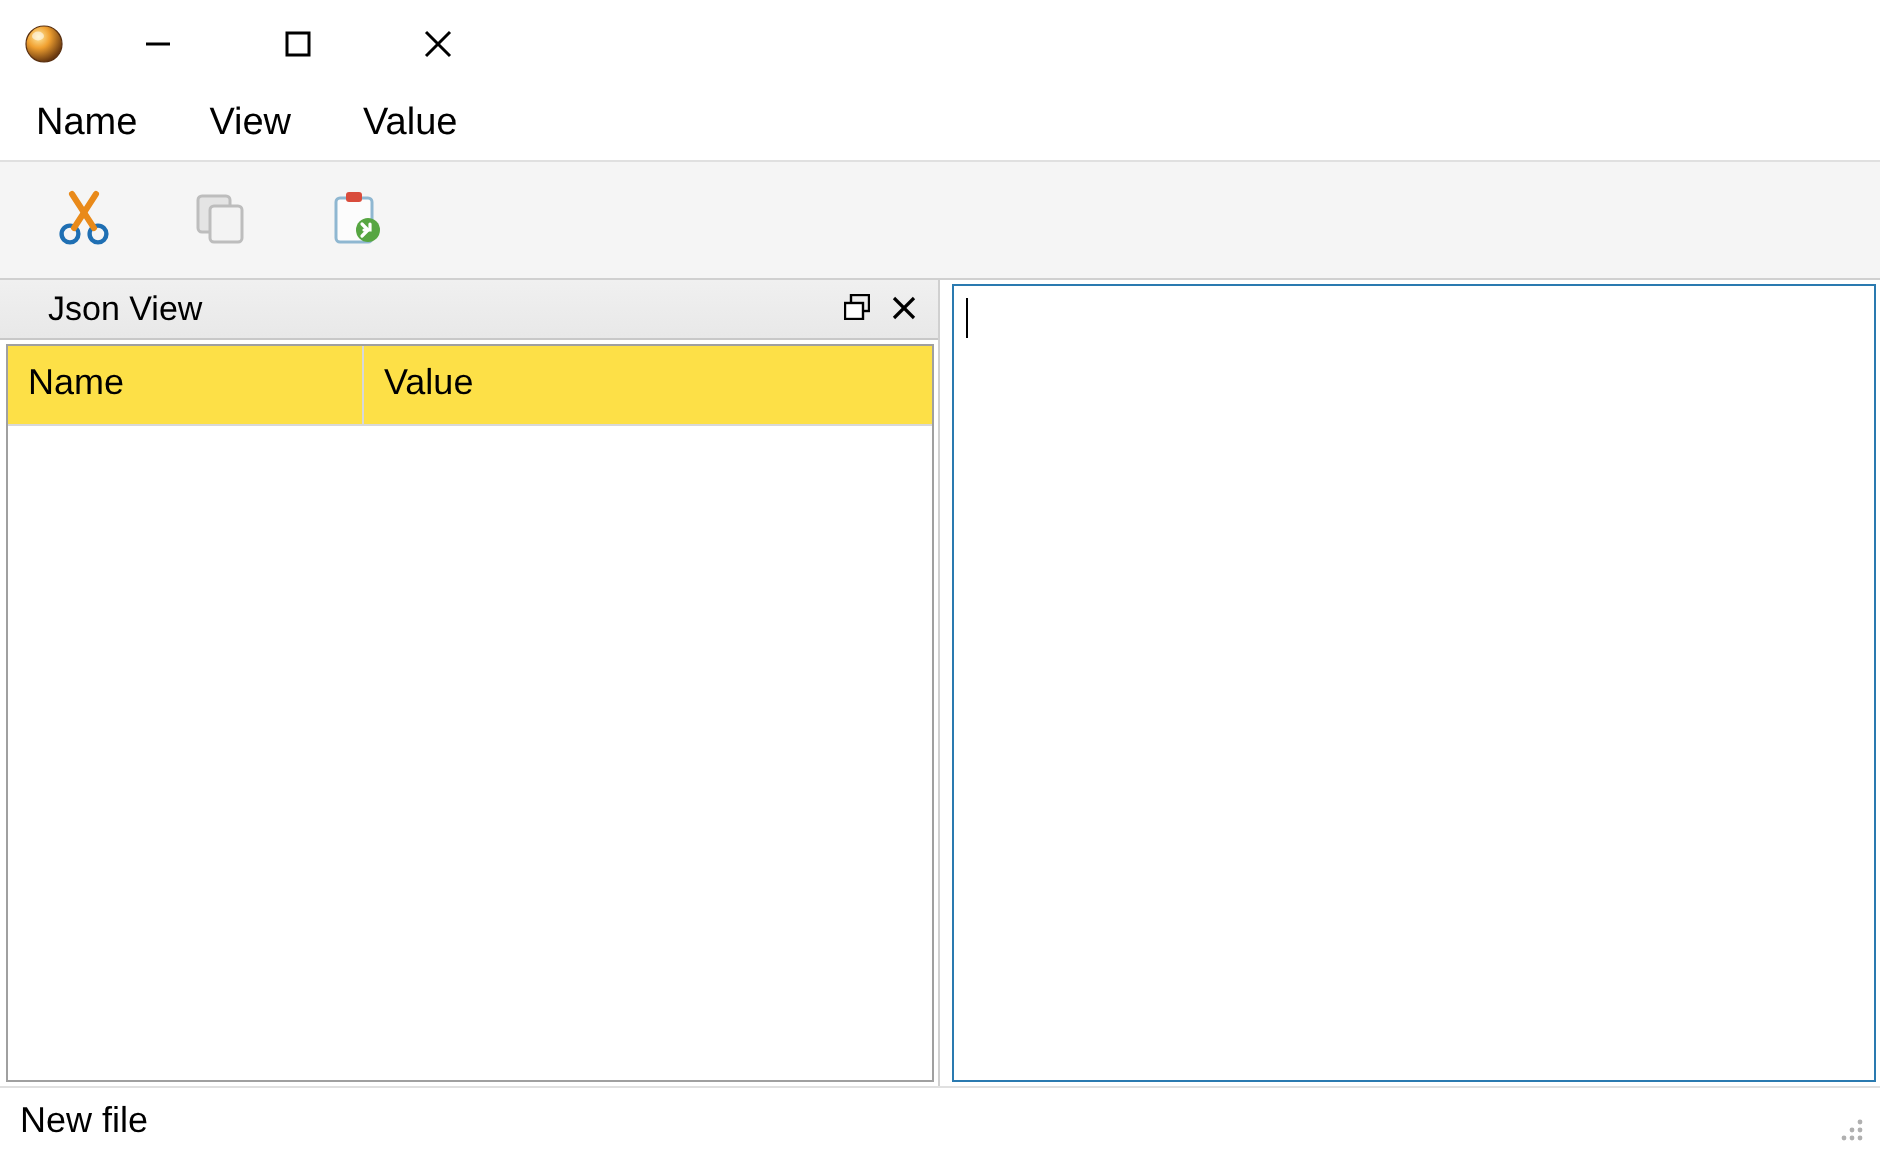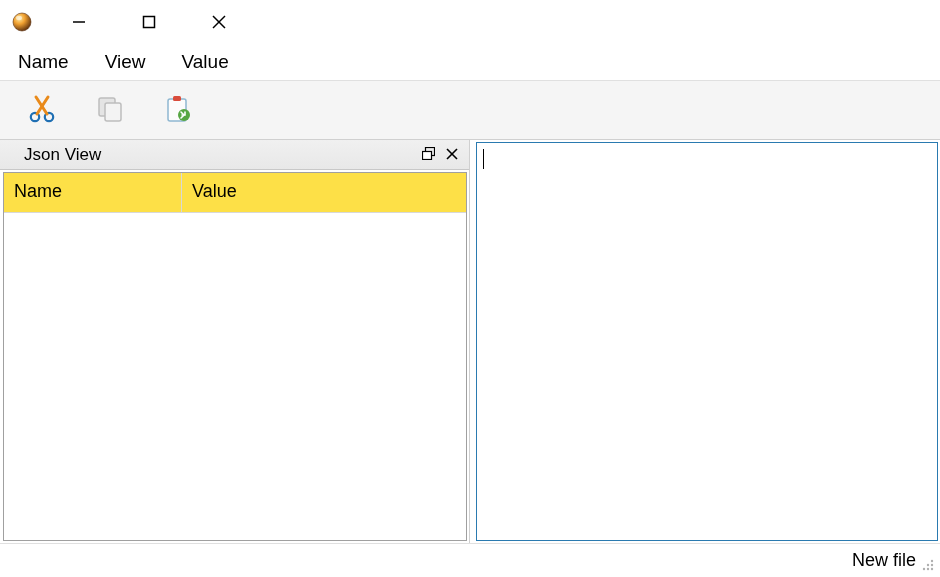--- a/index.html
+++ b/index.html
@@ -161,21 +161,20 @@
       vertical-align: top;
       margin-top: 2px;
     }
     .statusbar {
       height: 34px;
       background: #fff;
       border-top: 1px solid #e0e0e0;
       display: flex;
       align-items: center;
       padding-left: 10px;
-      text-align: right;
     }
     .status-text {
       font-size: 18px;
       color: #000;
       flex: 1;
     }
     .resize-grip {
       width: 20px;
       height: 20px;
       margin-right: 4px;

